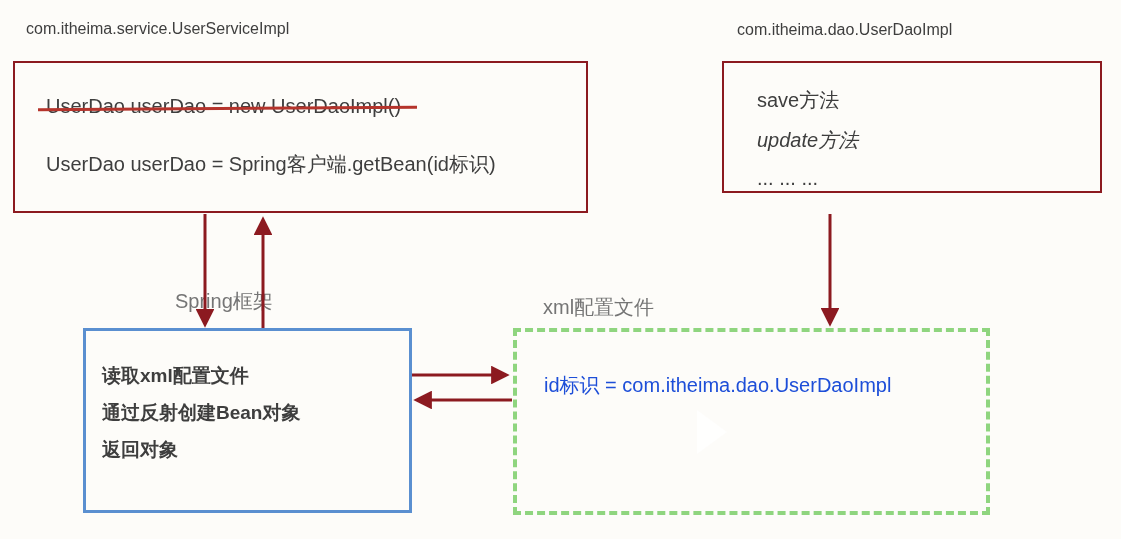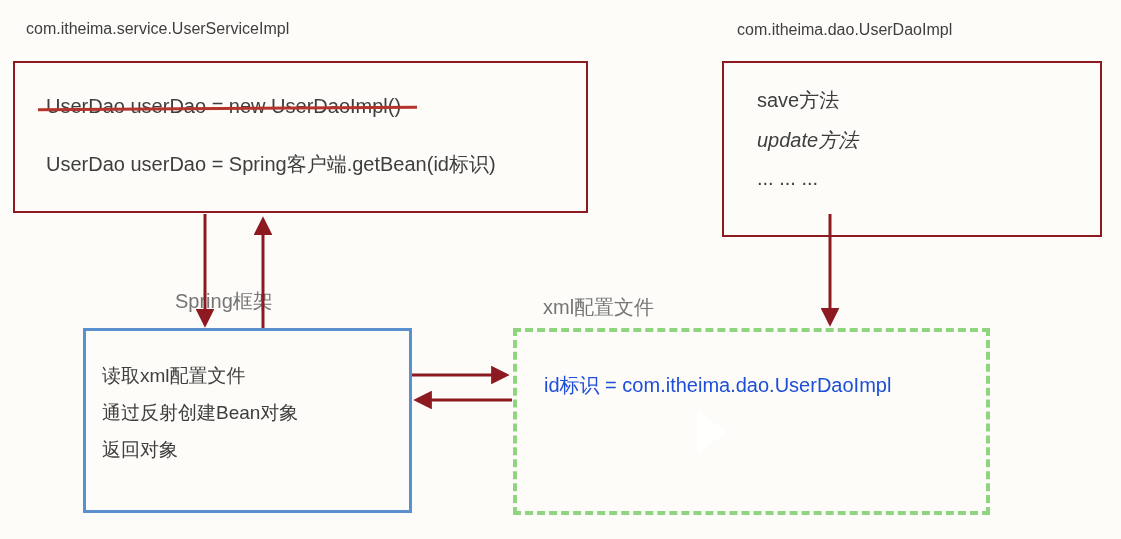--- a/index.html
+++ b/index.html
@@ -51,20 +51,21 @@
     left: 33px;
     font-size: 20px;
     white-space: nowrap;
     color: #3e3e3e;
   }
 
   .blue-box {
     border: 3px solid #5a8fd0;
     background: transparent;
     padding: 26px 12px 0 16px;
+    font-weight: bold;
   }
   .blue-box .step {
     font-size: 19px;
     line-height: 37px;
     white-space: nowrap;
     color: #3e3e3e;
   }
 
   .green-box {
     border: 4px dashed #8fd57f;
@@ -104,21 +105,21 @@
     <span class="strike-wrap">
       <span>UserDao userDao = new UserDaoImpl()</span>
       <span class="strike-line"></span>
     </span>
   </div>
   <div class="code-line" style="top:88px;">UserDao userDao = Spring客户端.getBean(id标识)</div>
 </div>
 
 <div class="abs box-title" style="left:737px; top:21px;">com.itheima.dao.UserDaoImpl</div>
 
-<div class="abs red-box" style="left:722px; top:61px; width:380px; height:176px;">
+<div class="abs red-box" style="left:722px; top:61px; width:380px; height:132px;">
   <div class="dao-line" style="top:24px;">save方法</div>
   <div class="dao-line" style="top:64px;font-style:italic;">update方法</div>
   <div class="dao-line" style="top:104px;">... ... ...</div>
 </div>
 
 <div class="abs gray-label" style="left:175px; top:288px;">Spring框架</div>
 
 <div class="abs blue-box" style="left:83px; top:328px; width:329px; height:185px;">
   <div class="step">读取xml配置文件</div>
   <div class="step">通过反射创建Bean对象</div>

